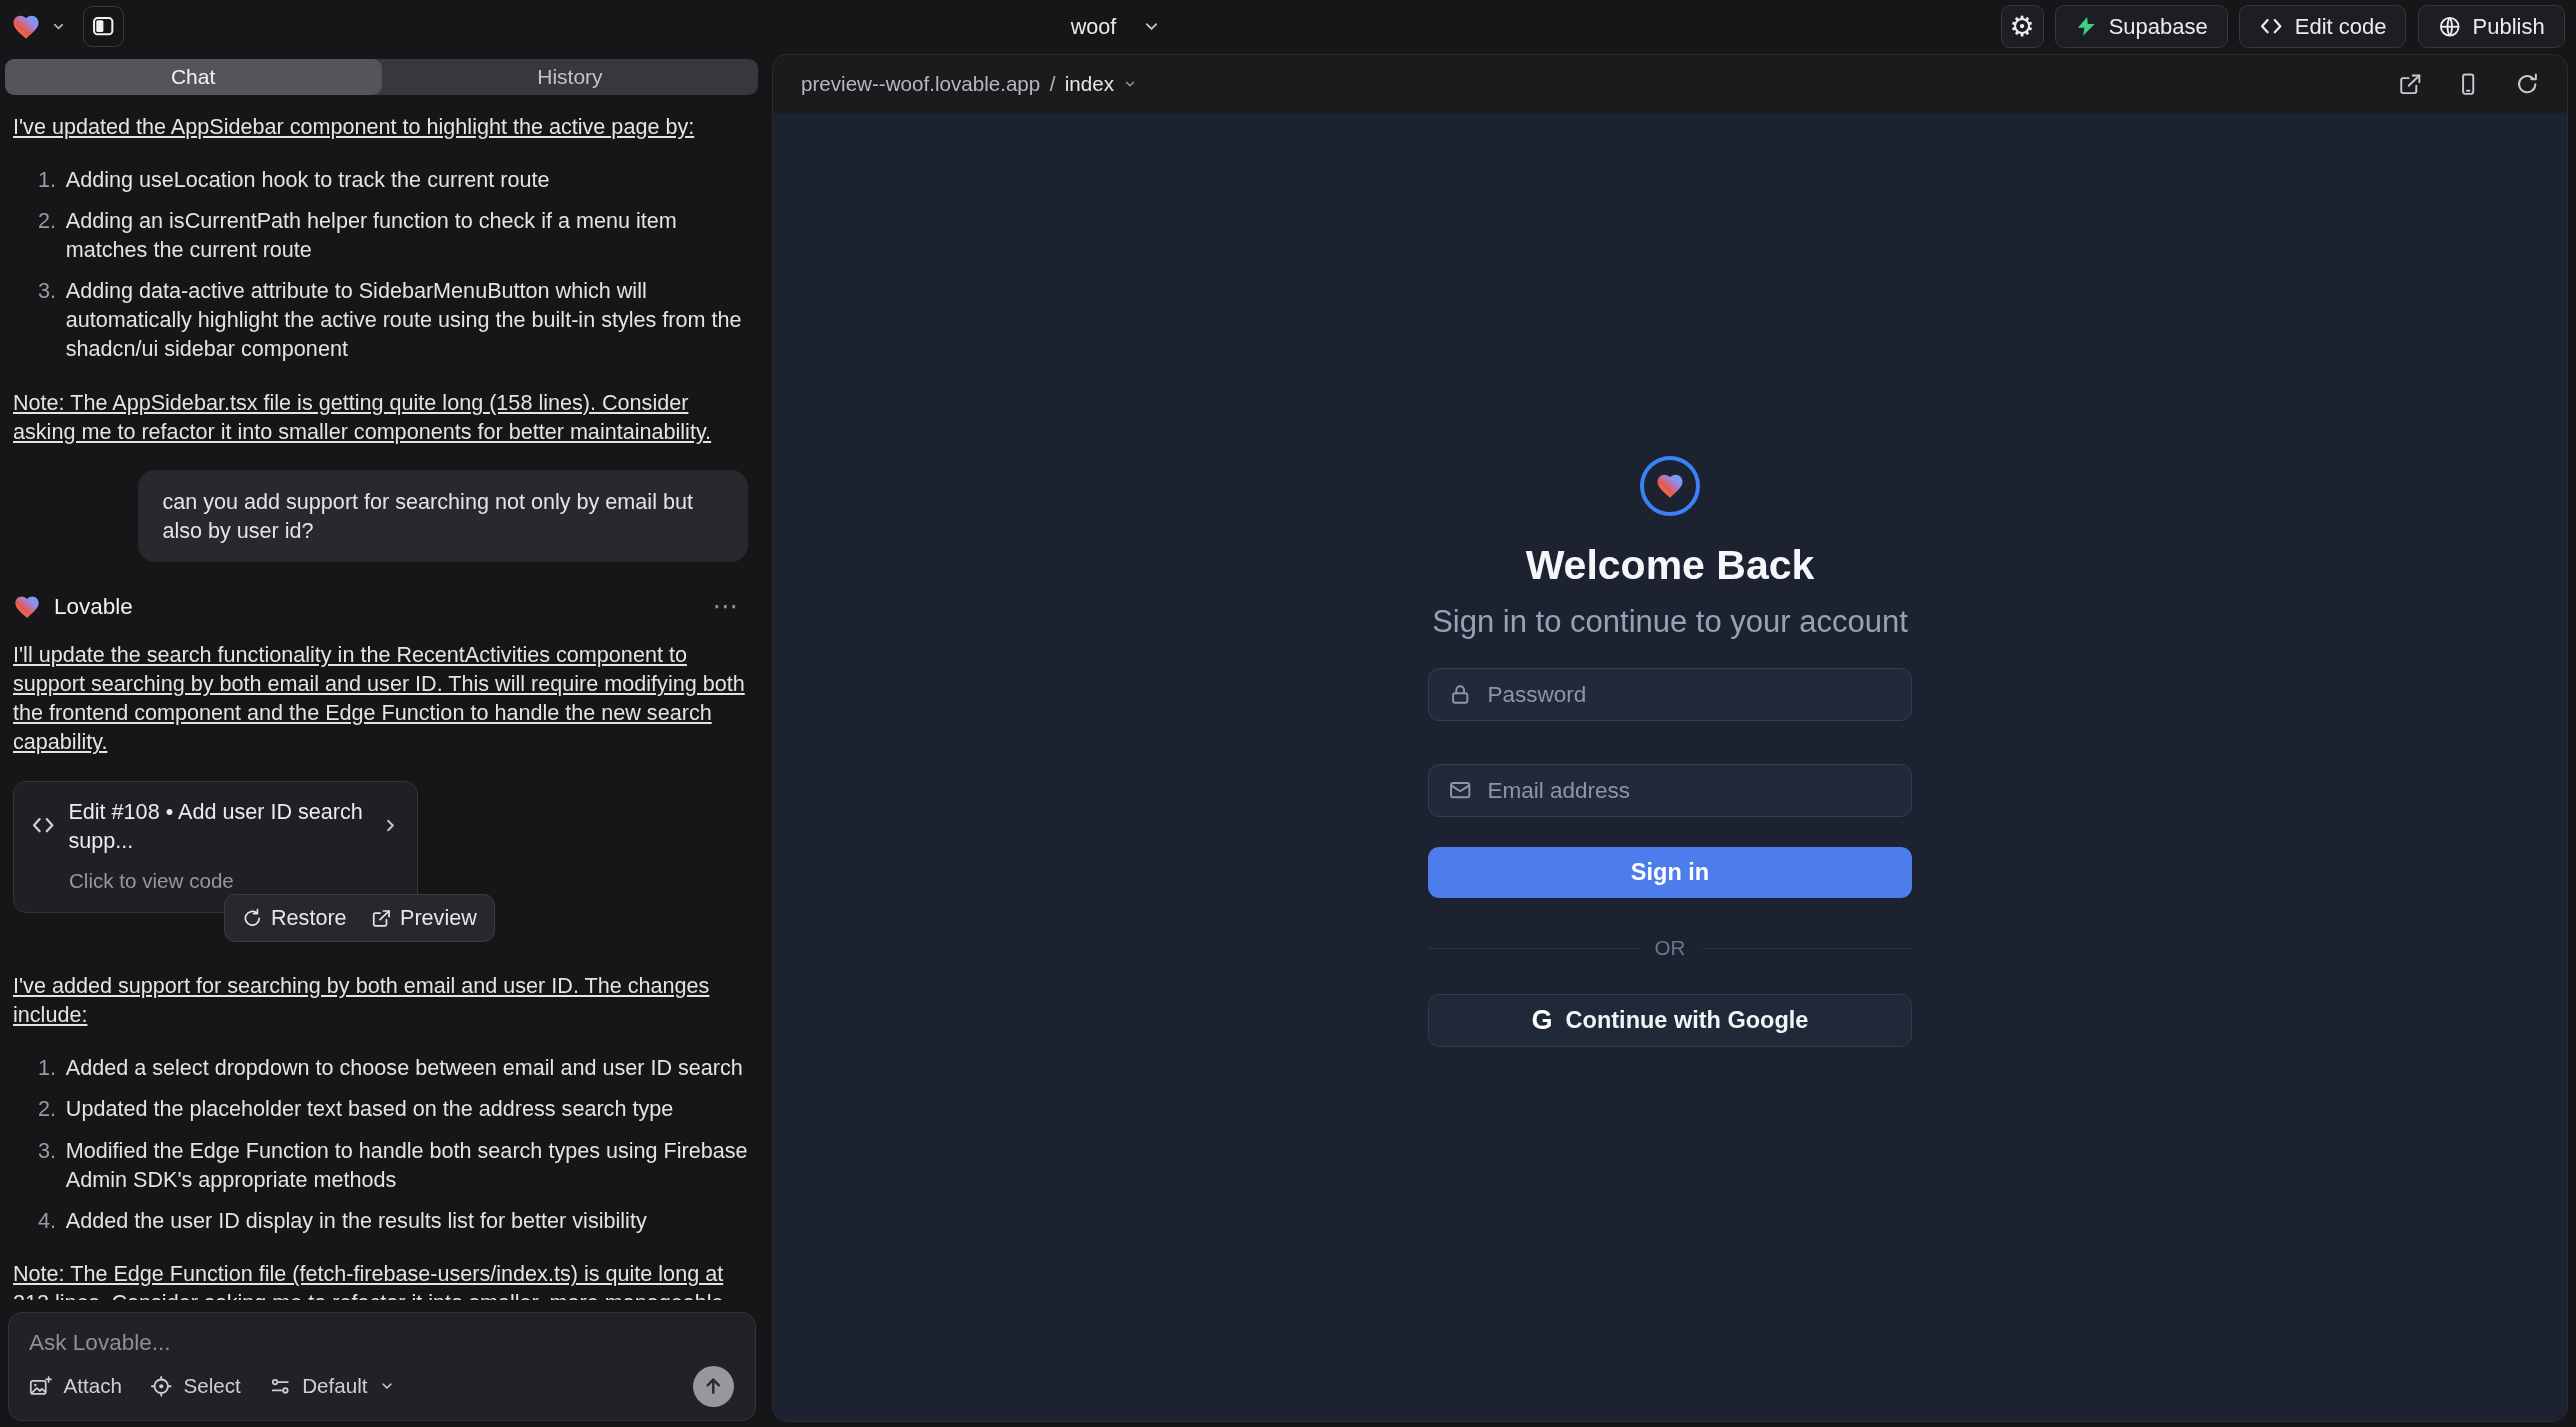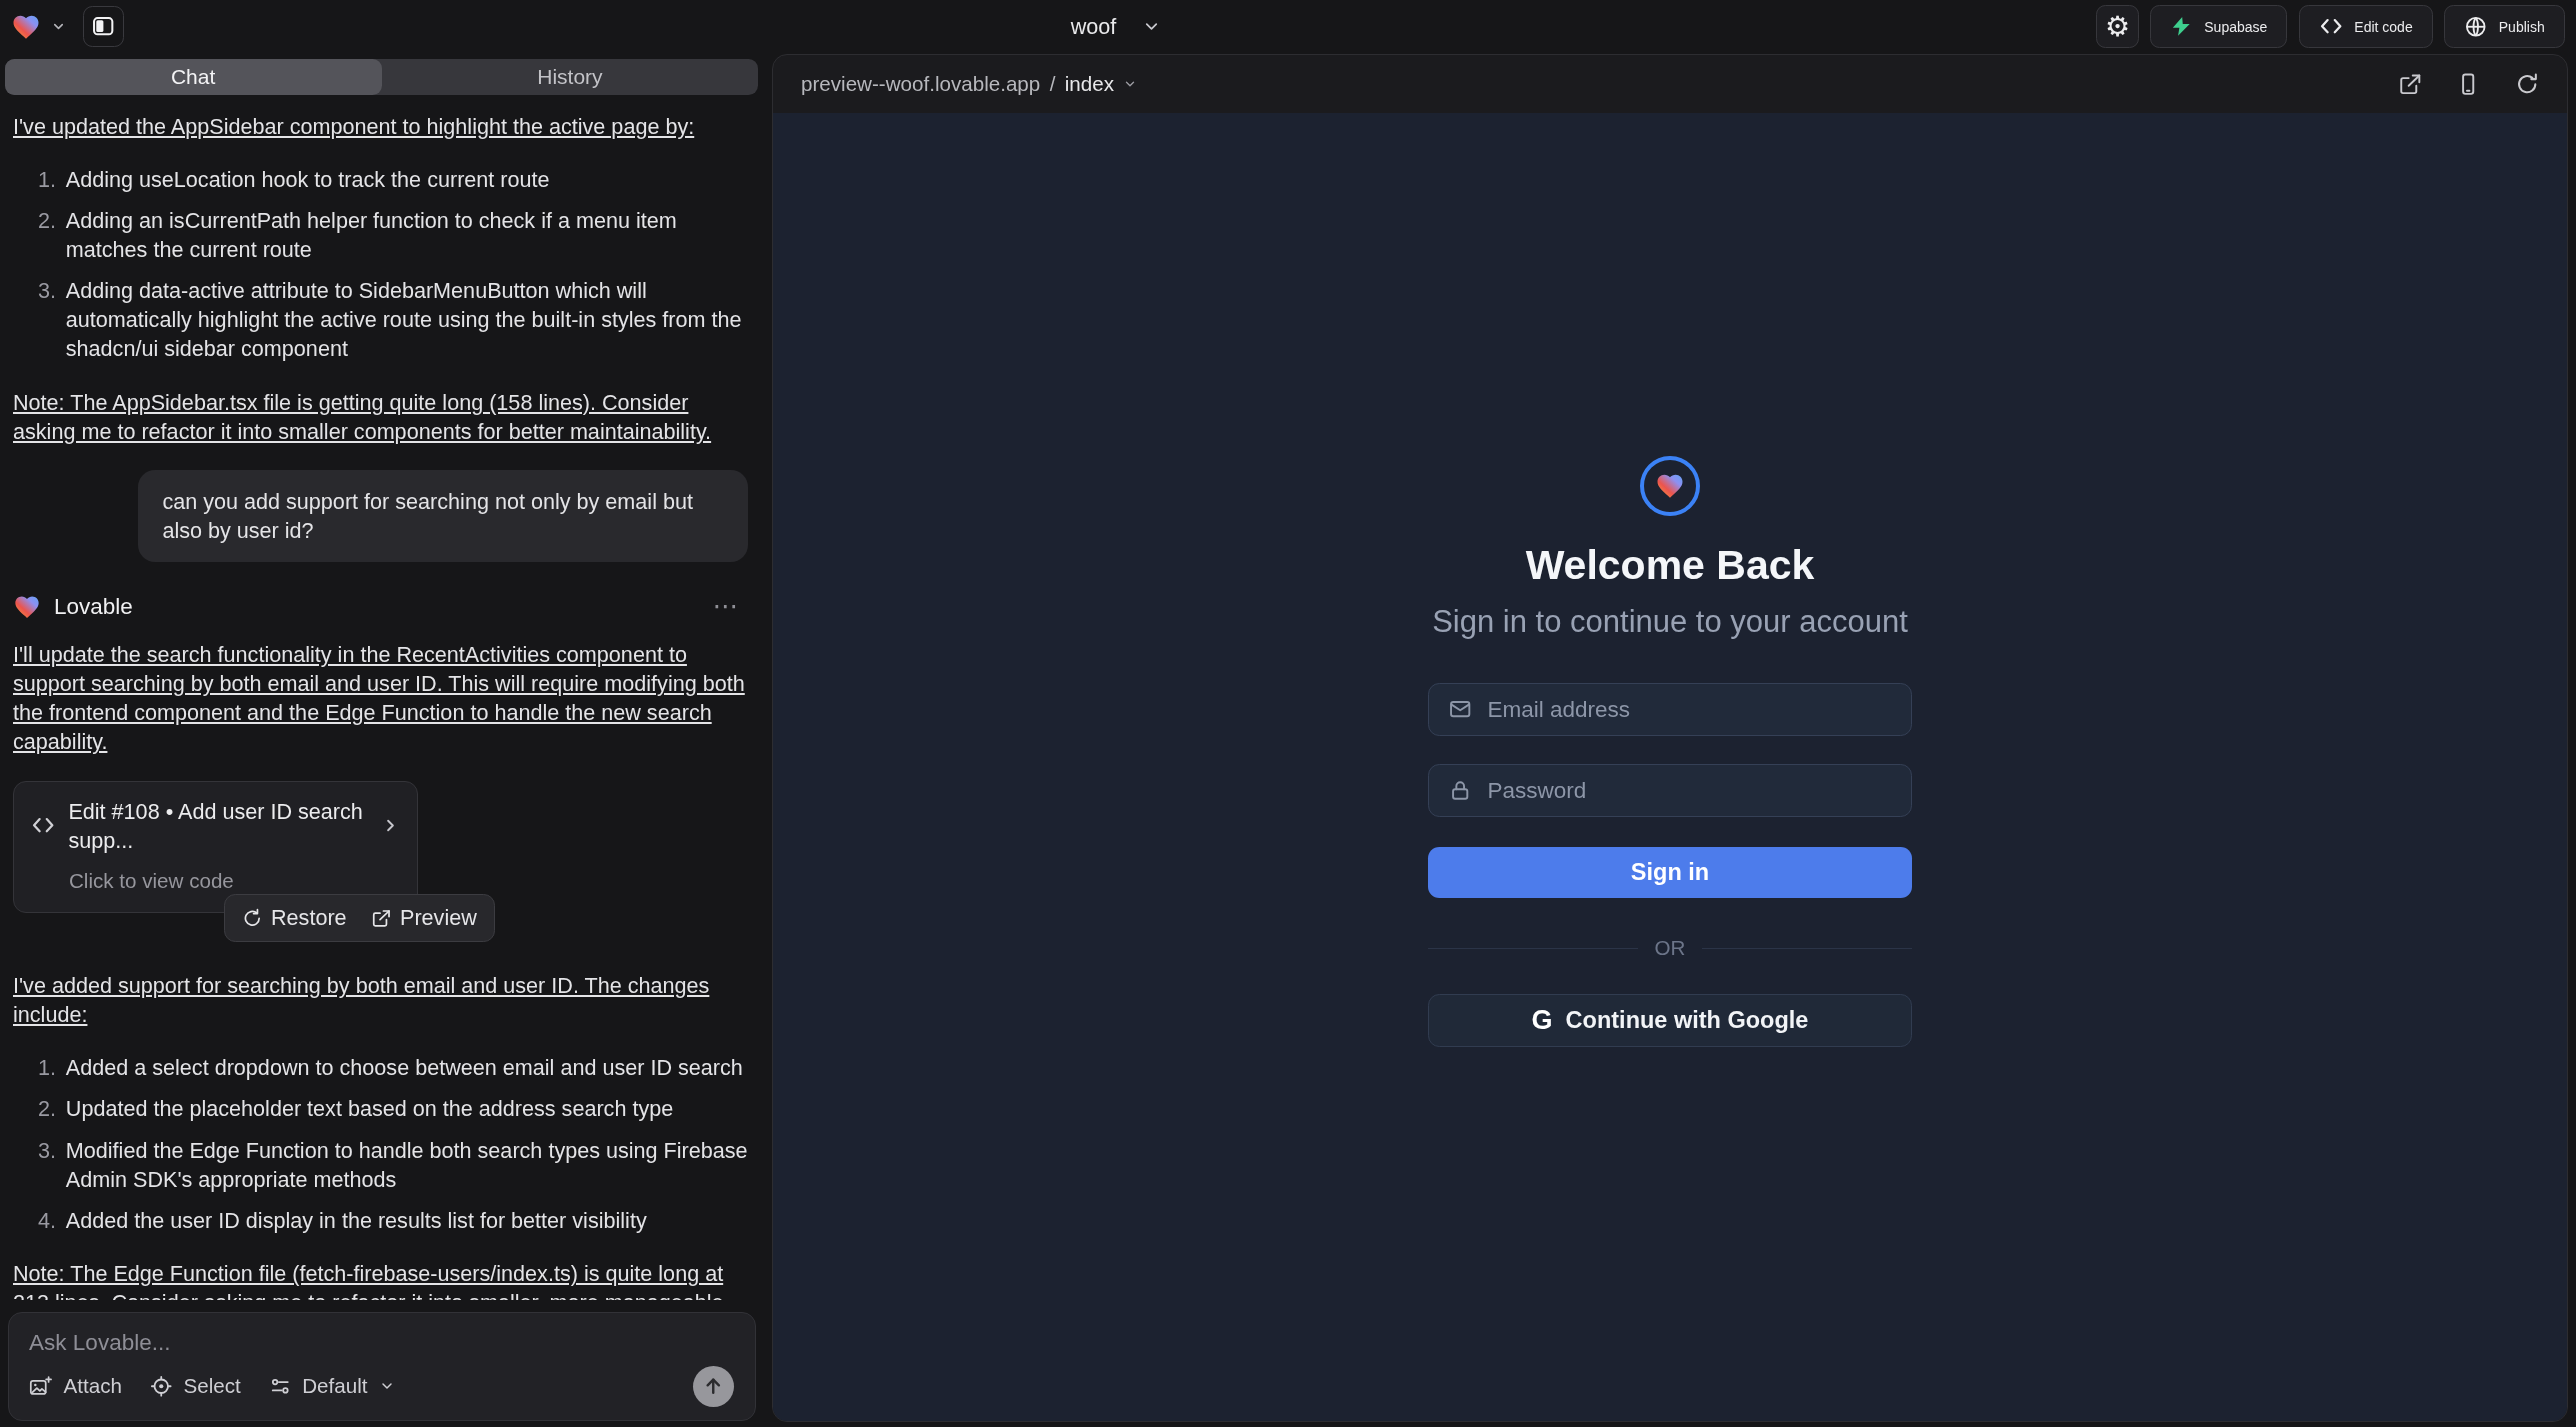--- a/index.html
+++ b/index.html
@@ -14,21 +14,21 @@
 
   
   .topbar { position:absolute; top:0; left:0; right:0; height:53px; display:flex; align-items:center; padding:0 11.3px; }
   .logo-group { display:flex; align-items:center; gap:9.4px; cursor:pointer; }
   .panel-btn { width:41px; height:41px; margin-left:17px; border-radius:9.4px; border:0.9px solid #39393e; background:transparent; display:flex; align-items:center; justify-content:center; }
   .tb-center { position:absolute; left:1013px; top:0; width:206px; height:53px; display:flex; align-items:center; justify-content:center; gap:26px; cursor:pointer; }
   .tb-project { font-size:21.6px; color:#e9e9eb; }
   .tb-right { margin-left:auto; display:flex; align-items:center; gap:11.3px; }
   .icon-btn { width:43px; height:43px; border-radius:9.4px; border:0.9px solid #37373c; background:#1e1e22; display:flex; align-items:center; justify-content:center; color:#ececee; }
   .gear-glyph { font-size:28px; line-height:1; color:#ececee; }
-  .tb-btn { height:43px; padding:0 19px; display:flex; align-items:center; gap:11.3px; background:#1e1e22; border:0.9px solid #37373c; border-radius:9.4px; color:#ececee; font-size:14px; }
+  .tb-btn { height:43px; padding:0 19px; display:flex; align-items:center; gap:11.3px; background:#1e1e22; border:0.9px solid #37373c; border-radius:9.4px; color:#ececee; font-size:22px; }
 
   
   .chat-panel { position:absolute; top:53px; left:0; width:763px; bottom:0; display:flex; flex-direction:column; }
   .tabs { margin:5.6px 4.7px 0; height:36px; background:#37373c; border-radius:9.4px; display:flex; flex:none; }
   .tab { flex:1; display:flex; align-items:center; justify-content:center; font-size:21px; color:#c3c3c8; border-radius:9.4px; cursor:pointer; }
   .tab.active { background:#54545a; color:#f3f3f5; }
 
   .chat-scroll { flex:1; overflow:hidden; padding:17px 15px 0 13px; font-size:21.6px; line-height:29px; }
   .chat-scroll p { margin:0 0 24.4px; color:#e4e4e7;text-decoration:underline; }
   .chat-scroll ol { margin:0 0 24.4px; padding-left:49px; }
@@ -337,38 +337,38 @@
         <div class="logo-ring">
           <span>
             <svg width="30" height="30" viewBox="0 0 24 24">
                 <path fill="url(#hg)" d="M12 21.35l-1.45-1.32C5.4 15.36 2 12.28 2 8.5 2 5.42 4.42 3 7.5 3c1.74 0 3.41.81 4.5 2.09C13.09 3.81 14.76 3 16.5 3 19.58 3 22 5.42 22 8.5c0 3.78-3.4 6.86-8.55 11.54L12 21.35z"></path>
               </svg>
           </span>
         </div>
         <h1>Welcome Back</h1>
         <div class="auth-sub">Sign in to continue to your account</div>
 
+        <div class="field">
+          <span>
+            <svg width="24.4" height="24.4" viewBox="0 0 24 24" fill="none" stroke="#8d96a8" stroke-width="1.9" stroke-linecap="round" stroke-linejoin="round">
+                <rect x="5" y="11" width="14" height="9.5" rx="2"></rect>
+                <path d="M8.2 11V8a3.8 3.8 0 0 1 7.6 0v3"></path>
+              </svg>
+          </span>
+          <input type="password" placeholder="Password" style="">
+        </div>
+
         <div class="field first">
           <span>
             <svg width="24.4" height="24.4" viewBox="0 0 24 24" fill="none" stroke="#8d96a8" stroke-width="1.9" stroke-linecap="round" stroke-linejoin="round">
                 <rect x="3" y="5" width="18" height="14" rx="2.2"></rect>
                 <path d="M3.5 7.5 12 13l8.5-5.5"></path>
               </svg>
           </span>
           <input type="text" placeholder="Email address" style="">
-        </div>
-
-        <div class="field">
-          <span>
-            <svg width="24.4" height="24.4" viewBox="0 0 24 24" fill="none" stroke="#8d96a8" stroke-width="1.9" stroke-linecap="round" stroke-linejoin="round">
-                <rect x="5" y="11" width="14" height="9.5" rx="2"></rect>
-                <path d="M8.2 11V8a3.8 3.8 0 0 1 7.6 0v3"></path>
-              </svg>
-          </span>
-          <input type="password" placeholder="Password" style="">
         </div>
 
         <button class="signin-btn">Sign in</button>
 
         <div class="divider">
           <span class="line"></span>
           <span>OR</span>
           <span class="line"></span>
         </div>
 

